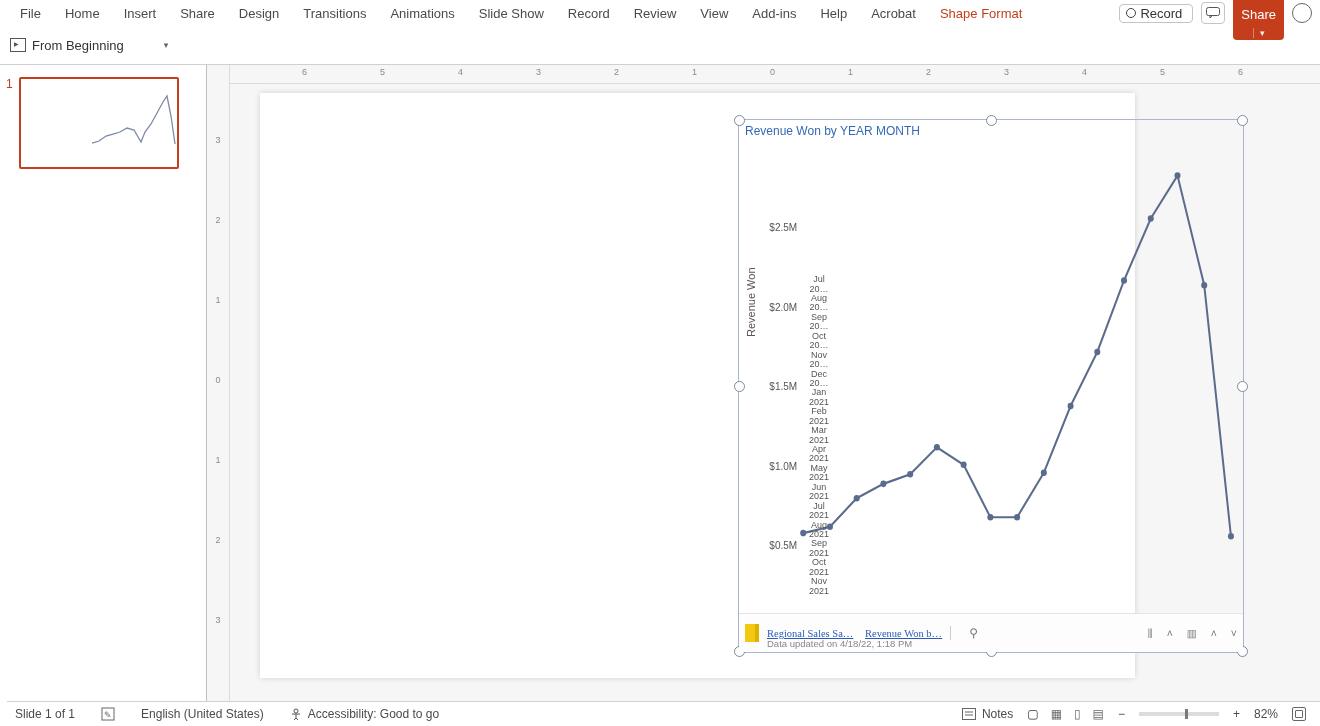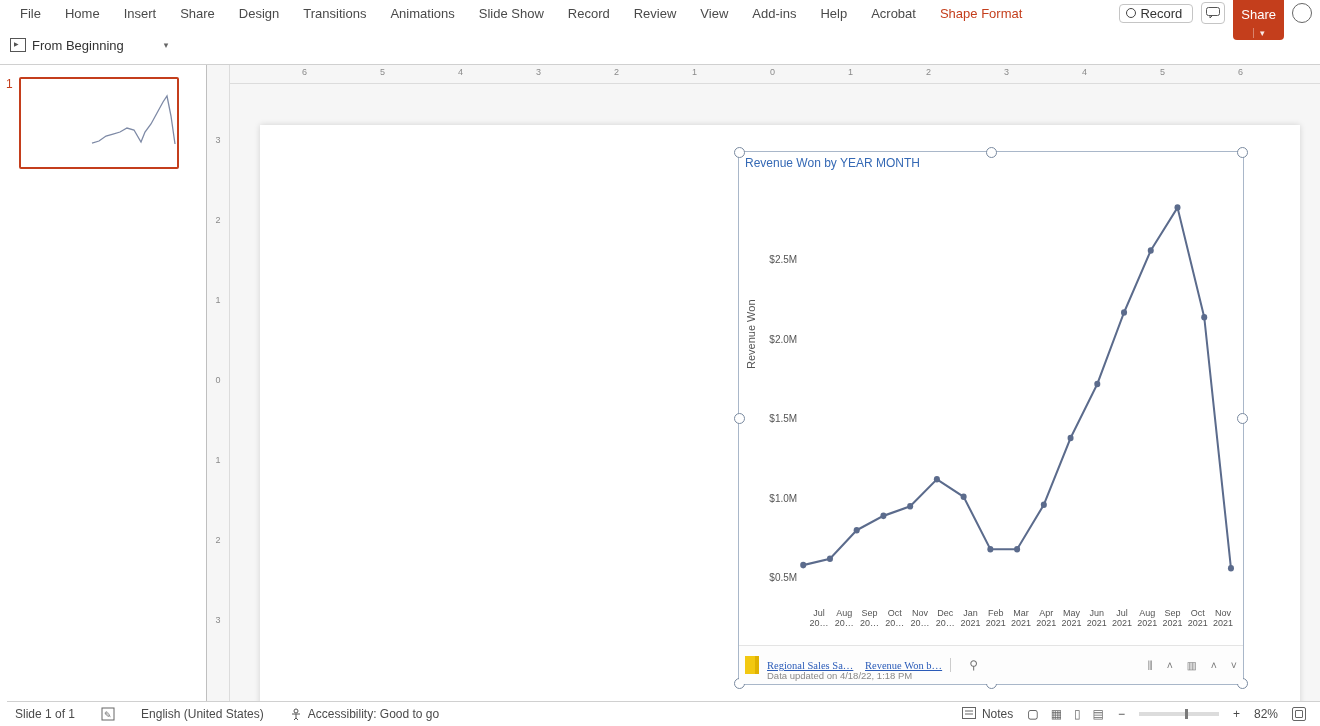--- a/index.html
+++ b/index.html
@@ -159,25 +159,24 @@
   .hruler .tick { position:absolute; top:2px; }
 
   .stage {
     position: absolute;
     left: 30px; right: 6px; top: 28px; bottom: 8px;
     background: #f6f6f6;
   }
   .slide {
     position: absolute;
     left: 0; top: 0;
-    width: 1040px;
+    width: 875px;
     height: 585px;
     background: #ffffff;
     box-shadow: 0 0 6px rgba(0,0,0,0.15);
-    margin-top: 32px;
   }
 
   
   .chart-obj {
     position: absolute;
     left: 478px; top: 26px;
     width: 504px; height: 532px;
     border: 1px solid #a9b7c9;
   }
   .sel-handle {
@@ -204,21 +203,21 @@
     transform-origin: left top;
     font-size:11px; color:#555;
   }
   .xlabel {
     position:absolute; left:0; right:0; bottom:0;
     text-align:center; font-size:11px; color:#555;
   }
   .xticks {
     position:absolute; left:60px; right:4px; bottom:16px;
     display:flex; justify-content:space-between;
-    font-size:9px; color:#555; line-height:1.05;
+    font-size:9px; color:#555; line-height:1.05;flex-direction:column;
   }
   .xticks div{ text-align:center; width: 24px; }
 
   .chart-footer {
     position:absolute; left:0; right:0; bottom:0; height:38px;
     border-top:1px solid #e4e4e4;
     background:#fdfdfd;
     display:flex; align-items:center;
     padding:0 6px;
     font-size:10.5px; color:#555;
@@ -255,21 +254,21 @@
   }
   .view-toggle { display:flex; gap:12px; color:#6a6a6a;}
   .view-toggle span:first-child { color:#333; }
   .zoom-slider {
     width:80px; height:4px; background:#dcdcdc; position:relative;
   }
   .zoom-slider::after{
     content:""; position:absolute; left:46px; top:-3px;
     width:3px; height:10px; background:#7a7a7a;
   }
-  .notes-group{ display:flex; gap:6px;}
+  .notes-group{ display:flex; align-items:center; gap:6px;}
   .fit-icon{ width:12px; height:12px; border:1.5px solid #666; border-radius:2px; position:relative;}
   .fit-icon::after{content:""; position:absolute; inset:2px; border:1px solid #666; border-radius:1px;}
 </style>
 </head>
 <body>
 
 <div class="menubar">
   <span class="tab">File</span>
   <span class="tab">Home</span>
   <span class="tab">Insert</span>

